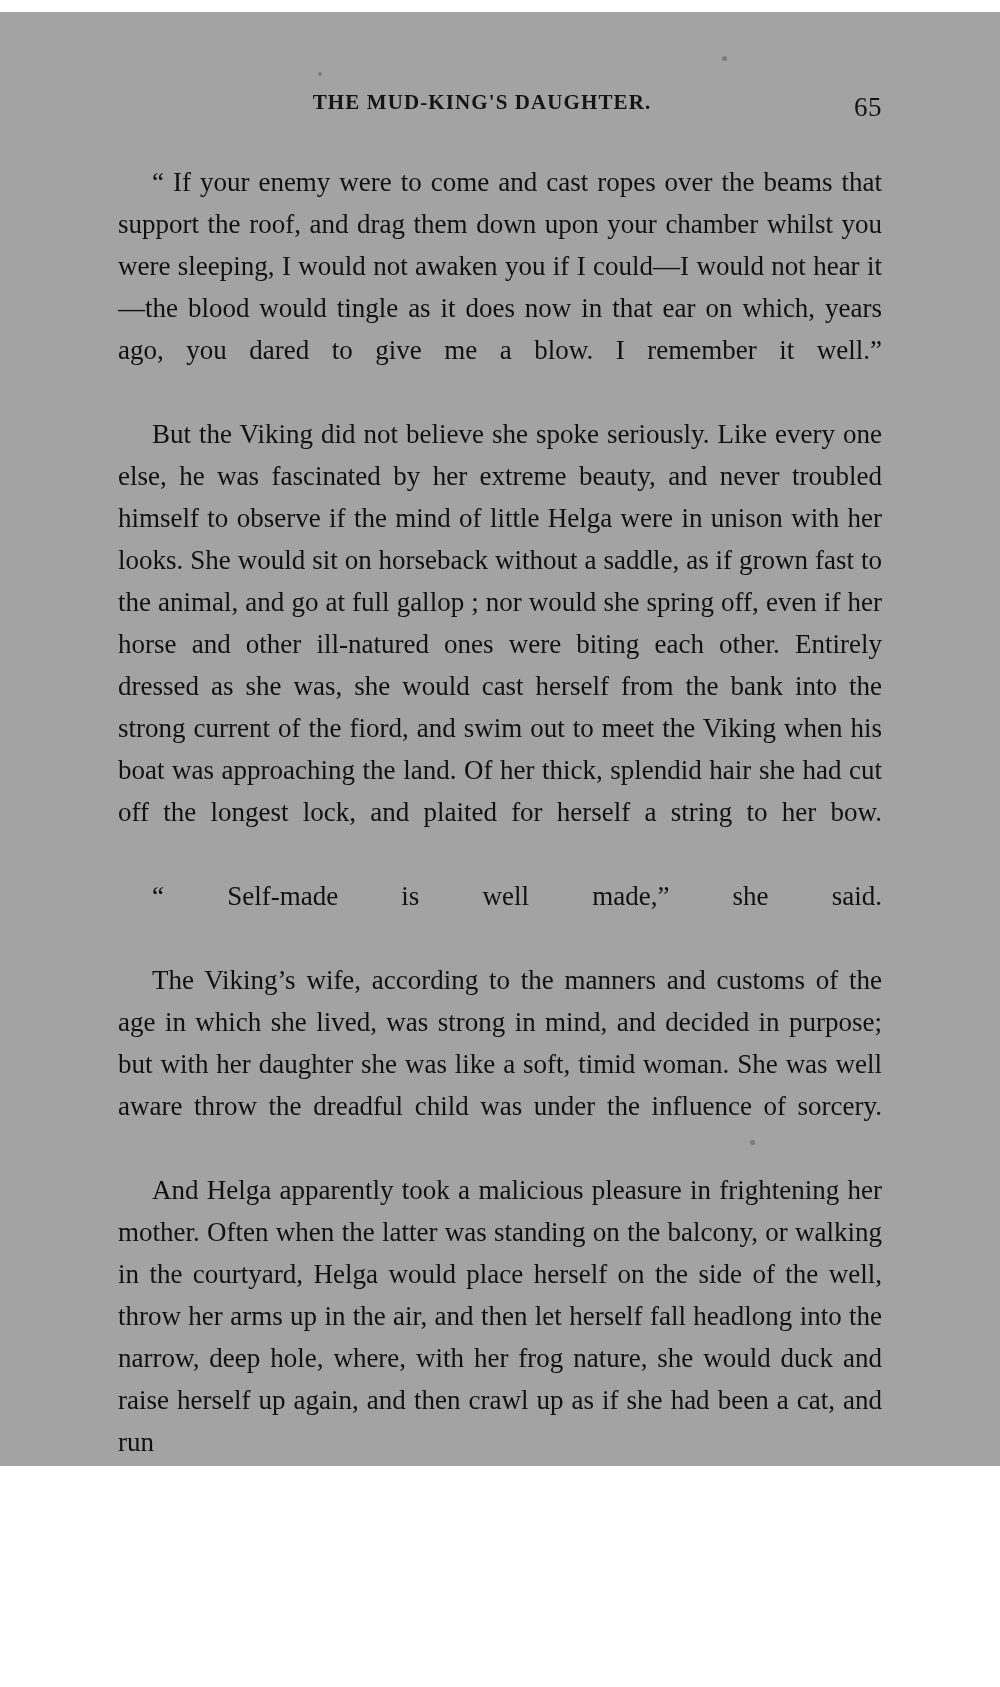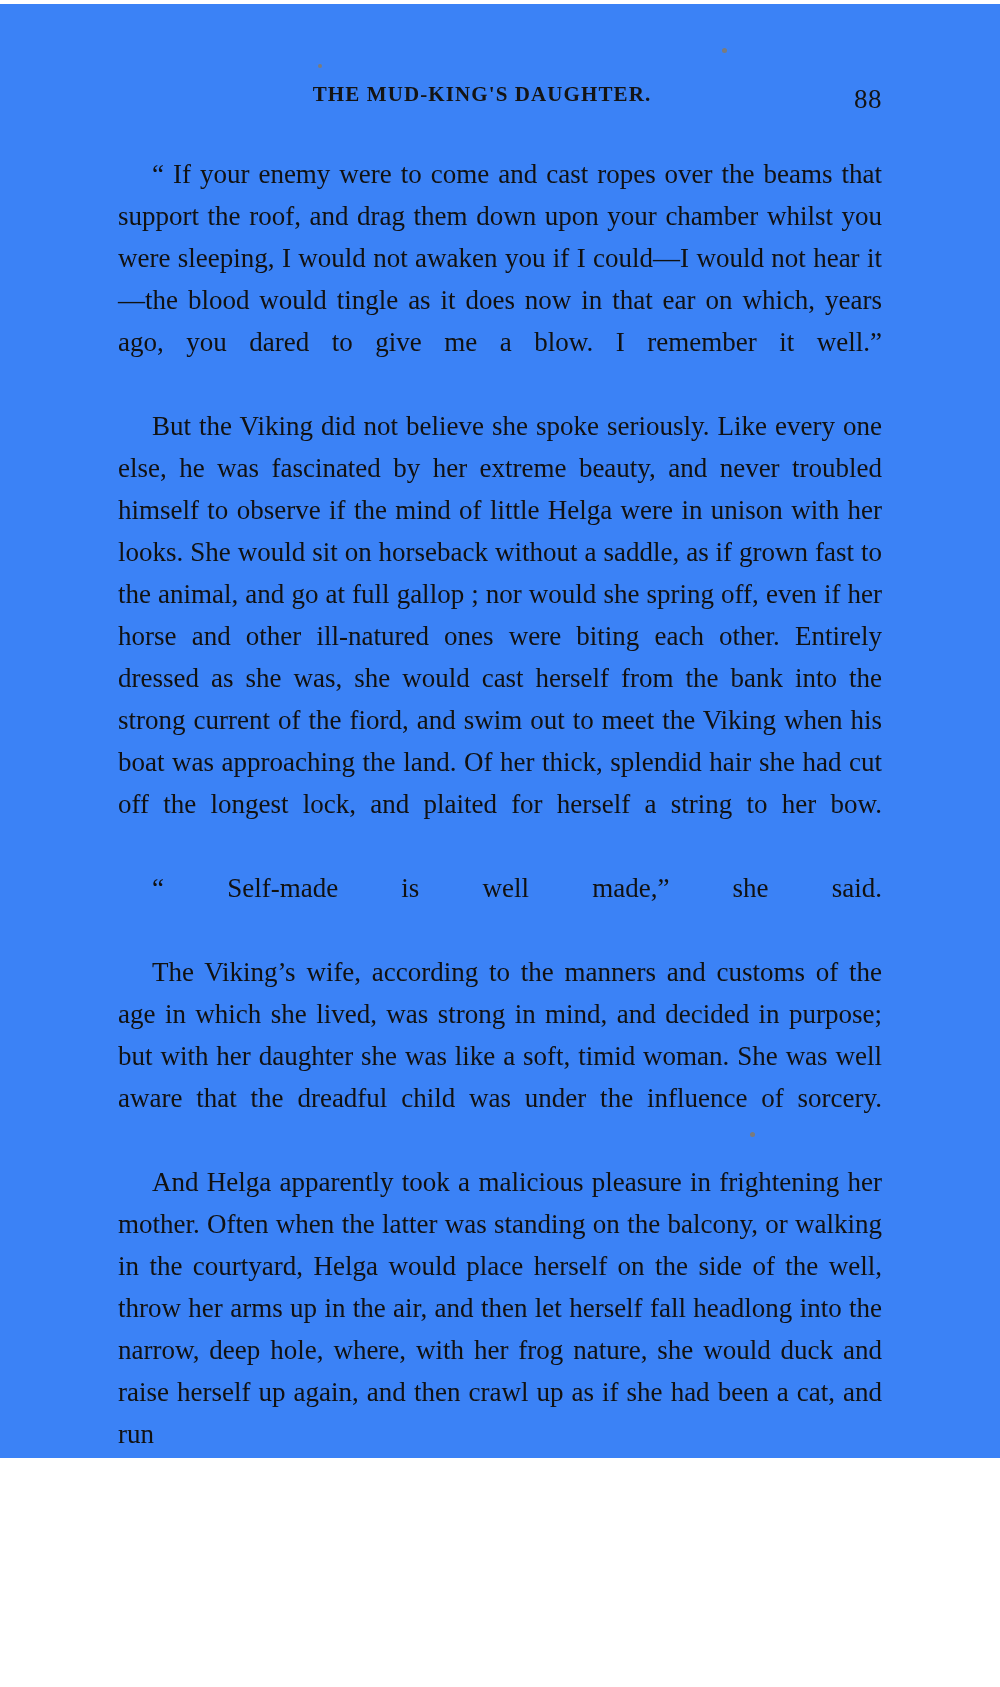--- a/index.html
+++ b/index.html
@@ -4,22 +4,22 @@
 <style>
   html, body {
     margin: 0;
     padding: 0;
     background: #ffffff;
   }
   .page {
     position: relative;
     width: 1000px;
     height: 1454px;
-    margin: 4px auto;
-    background: #3b82f6;
+    margin: 12px auto;
+    background: #a3a3a3;
     font-family: "Liberation Serif", serif;
     color: #1a1a1a;
     overflow: hidden;
   }
   .content {
     position: absolute;
     left: 118px;
     top: 78px;
     width: 764px;
   }
@@ -85,25 +85,25 @@
 <div class="page">
 
   <div class="speck" style="left:318px; top:60px; width:4px; height:4px;"></div>
   <div class="speck" style="left:722px; top:44px; width:5px; height:5px;"></div>
   <div class="speck" style="left:750px; top:1128px; width:5px; height:5px;"></div>
 
   <div class="content">
 
     <div class="header">
       <div class="running-head">THE MUD-KING'S DAUGHTER.</div>
-      <div class="page-number">88</div>
+      <div class="page-number">65</div>
     </div>
 
     <div class="body-text">
       <p class="para">“ If your enemy were to come and cast ropes over the beams that support the roof, and drag them down upon your chamber whilst you were sleeping, I would not awaken you if I could—I would not hear it—the blood would tingle as it does now in that ear on which, years ago, you dared to give me a blow. I remember it well.”</p>
       <p class="para">But the Viking did not believe she spoke seriously. Like every one else, he was fascinated by her extreme beauty, and never troubled himself to observe if the mind of little Helga were in unison with her looks. She would sit on horseback without a saddle, as if grown fast to the animal, and go at full gallop ; nor would she spring off, even if her horse and other ill-natured ones were biting each other. Entirely dressed as she was, she would cast herself from the bank into the strong current of the fiord, and swim out to meet the Viking when his boat was approaching the land. Of her thick, splendid hair she had cut off the longest lock, and plaited for herself a string to her bow.</p>
       <p class="para">“ Self-made is well made,” she said.</p>
-      <p class="para">The Viking’s wife, according to the manners and customs of the age in which she lived, was strong in mind, and decided in purpose; but with her daughter she was like a soft, timid woman. She was well aware that the dreadful child was under the influence of sorcery.</p>
+      <p class="para">The Viking’s wife, according to the manners and customs of the age in which she lived, was strong in mind, and decided in purpose; but with her daughter she was like a soft, timid woman. She was well aware throw the dreadful child was under the influence of sorcery.</p>
       <p class="para">And Helga apparently took a malicious pleasure in frightening her mother. Often when the latter was standing on the balcony, or walking in the courtyard, Helga would place herself on the side of the well, throw her arms up in the air, and then let herself fall headlong into the narrow, deep hole, where, with her frog nature, she would duck and raise herself up again, and then crawl up as if she had been a cat, and run</p>
     </div>
 
   </div>
 </div>
 
 </body></html>

